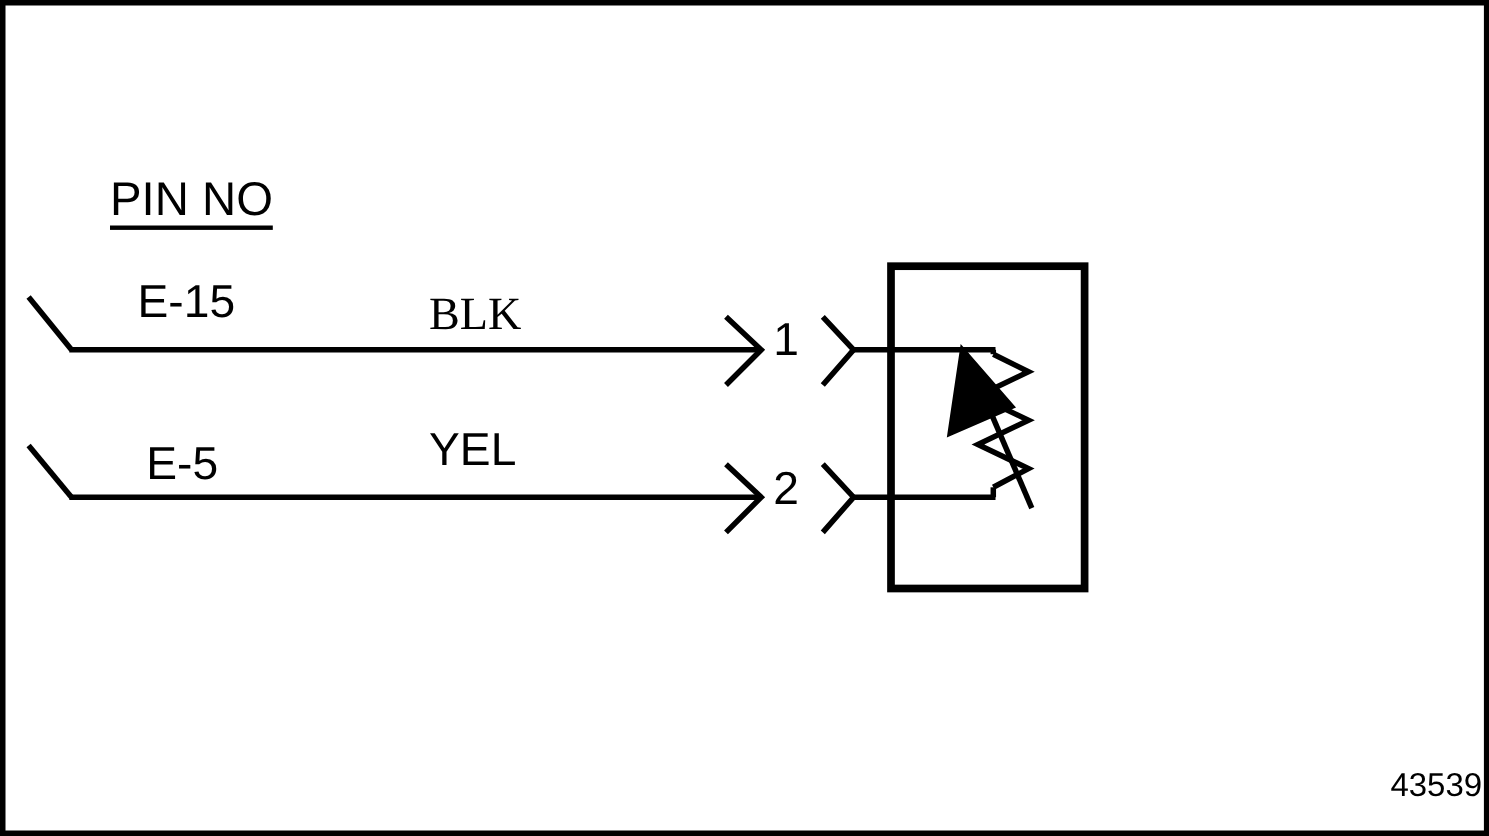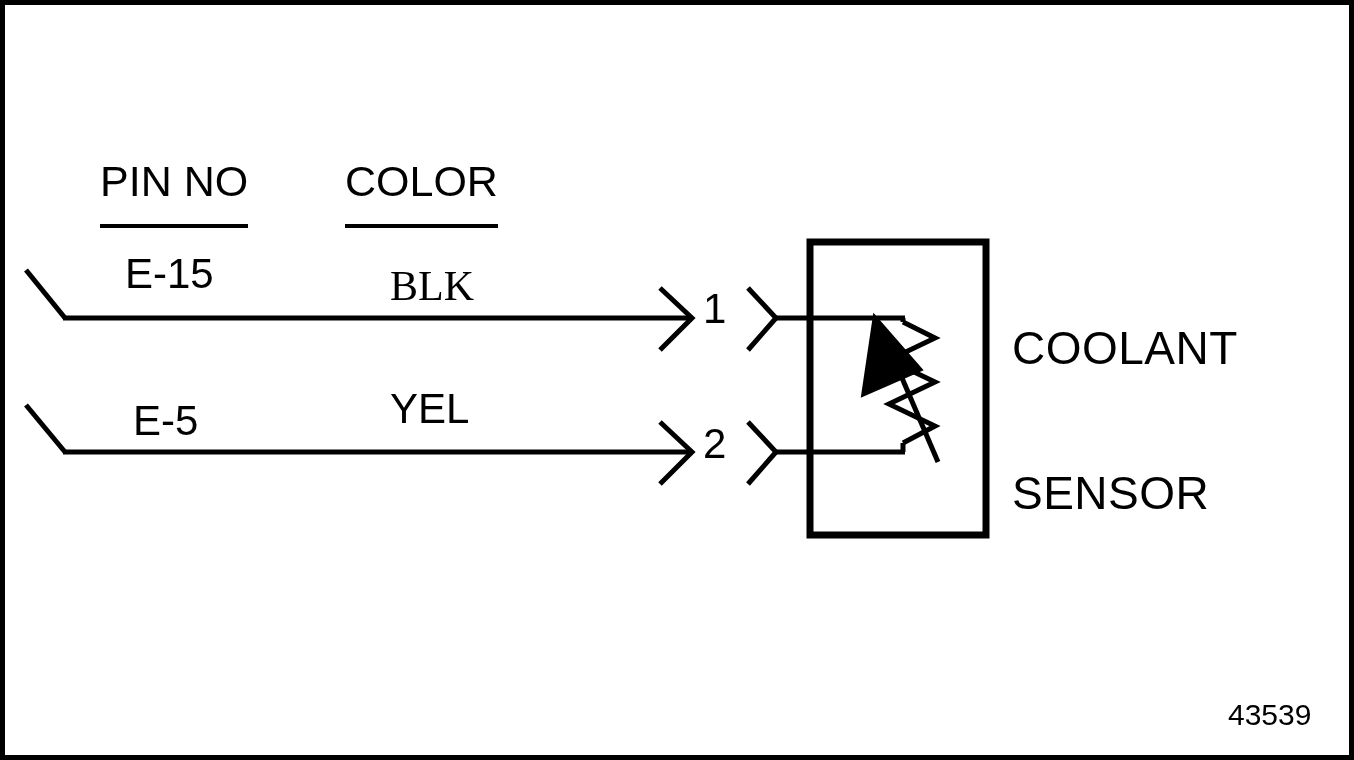--- a/index.html
+++ b/index.html
@@ -37,62 +37,60 @@
     position: absolute;
     color: #000000;
     font-family: "Liberation Sans", sans-serif;
     white-space: pre;
     line-height: 1;
   }
   .col-header {
     font-size: 43px;
     letter-spacing: 0px;
     border-bottom: 4px solid #000000;
-    padding-bottom: 21px;
+    padding-bottom: 2px;
   }
   .wire-label {
     font-size: 42px;
   }
   .pin-number {
     font-size: 42px;
   }
   .device-label {
     font-size: 46px;
     letter-spacing: 0.5px;
   }
   .figure-number {
     font-size: 30px;
+    margin-left: 36px;
   }
 </style>
 </head>
 <body>
 
 <div id="diagram-page">
 
   <div class="diagram-text col-header" style="left:100px; top:160px;">PIN NO</div>
 
-  <div class="diagram-text col-header" style="left:345px; top:160px;">COLOR</div>
 
   <div class="diagram-text wire-label" style="left:125px; top:253px;">E-15</div>
 
   <div class="diagram-text wire-label" style="left:390px; top:265px;font-family:Liberation Serif, serif;">BLK</div>
 
   <div class="diagram-text pin-number" style="left:703px; top:288px;">1</div>
 
   <div class="diagram-text wire-label" style="left:133px; top:400px;">E-5</div>
 
   <div class="diagram-text wire-label" style="left:390px; top:388px;">YEL</div>
 
   <div class="diagram-text pin-number" style="left:703px; top:423px;">2</div>
 
 
-  <div class="diagram-text device-label" style="left:1012px; top:325px;">COOLANT</div>
 
 
-  <div class="diagram-text device-label" style="left:1012px; top:470px;">SENSOR</div>
 
   <div class="diagram-text figure-number" style="left:1228px; top:700px;">43539</div>
 
   <svg class="svg-layer" width="1354" height="760" viewBox="0 0 1354 760">
 
     <g>
 
       <path d="M 26 270 L 65 318" stroke="#000000" stroke-width="5" fill="none"></path>
 
       <path d="M 63 318 L 690 318" stroke="#000000" stroke-width="5" fill="none"></path>

